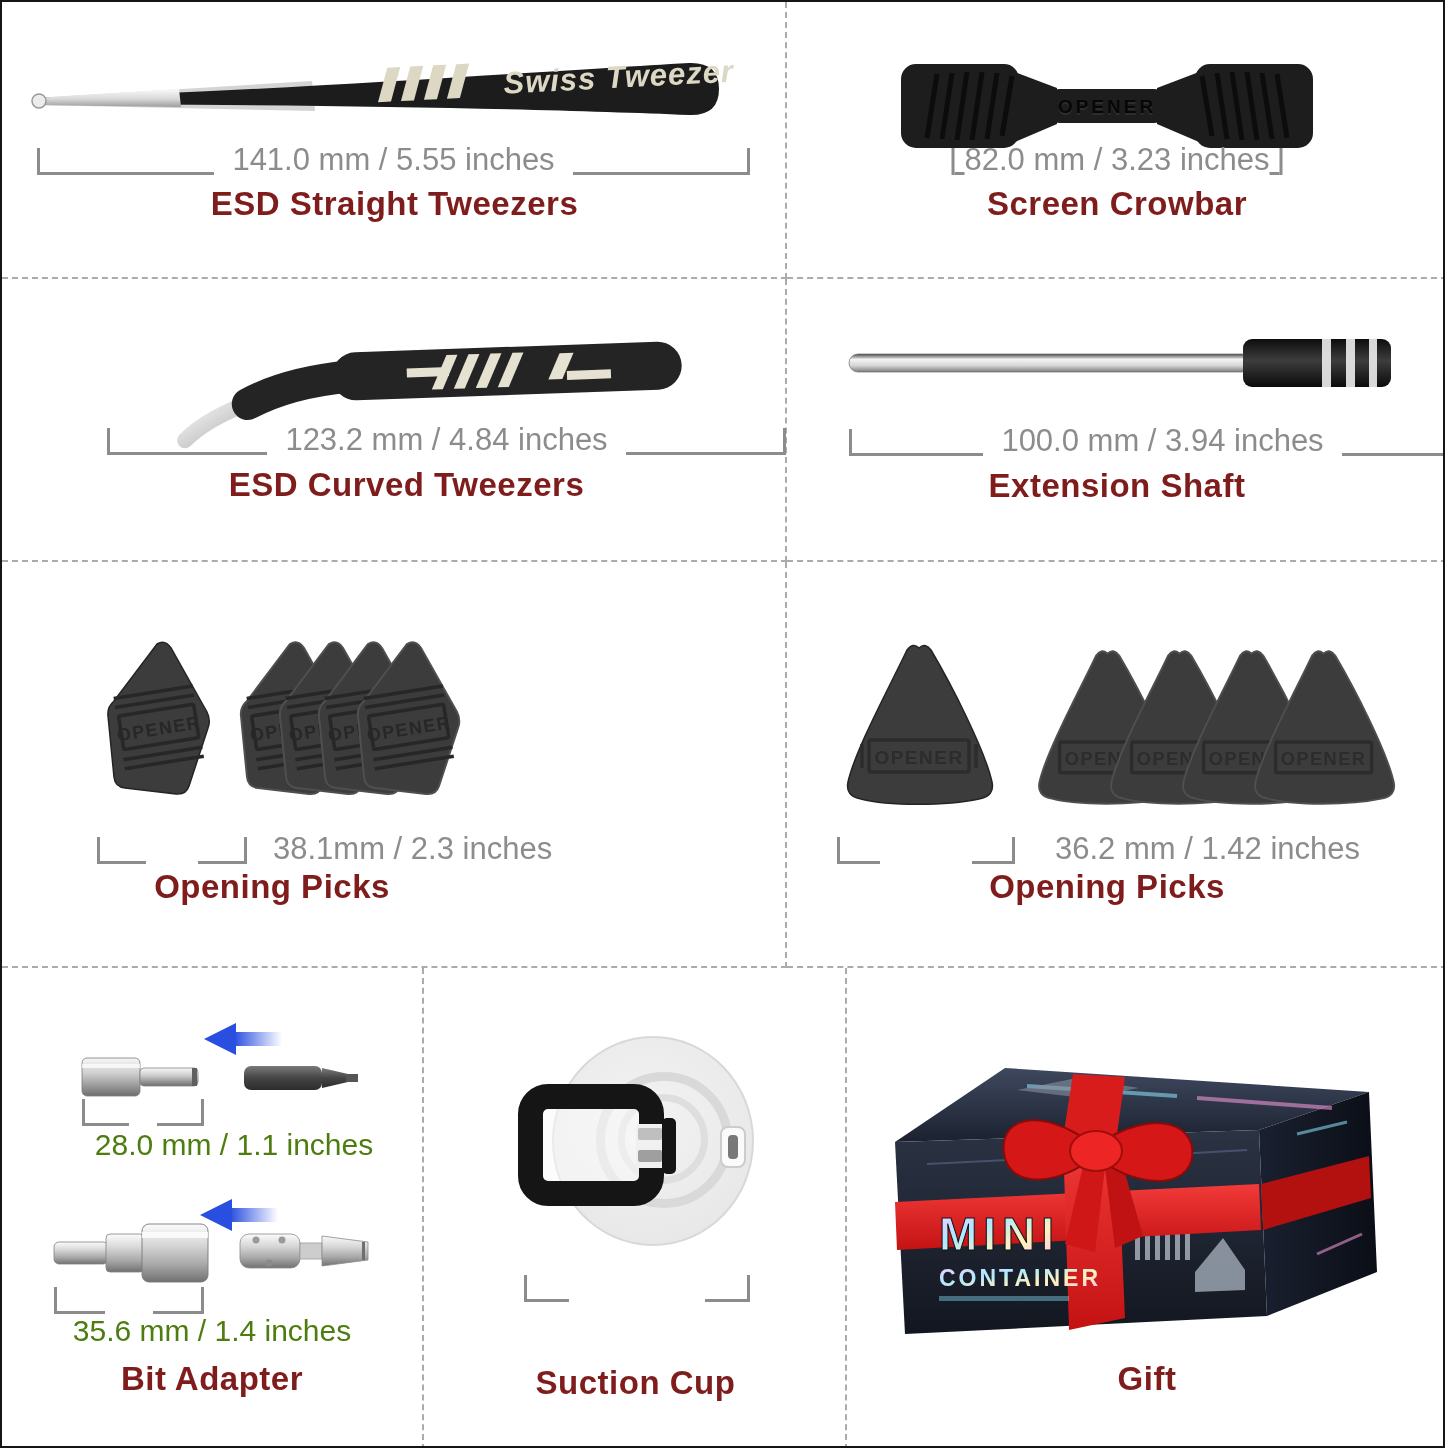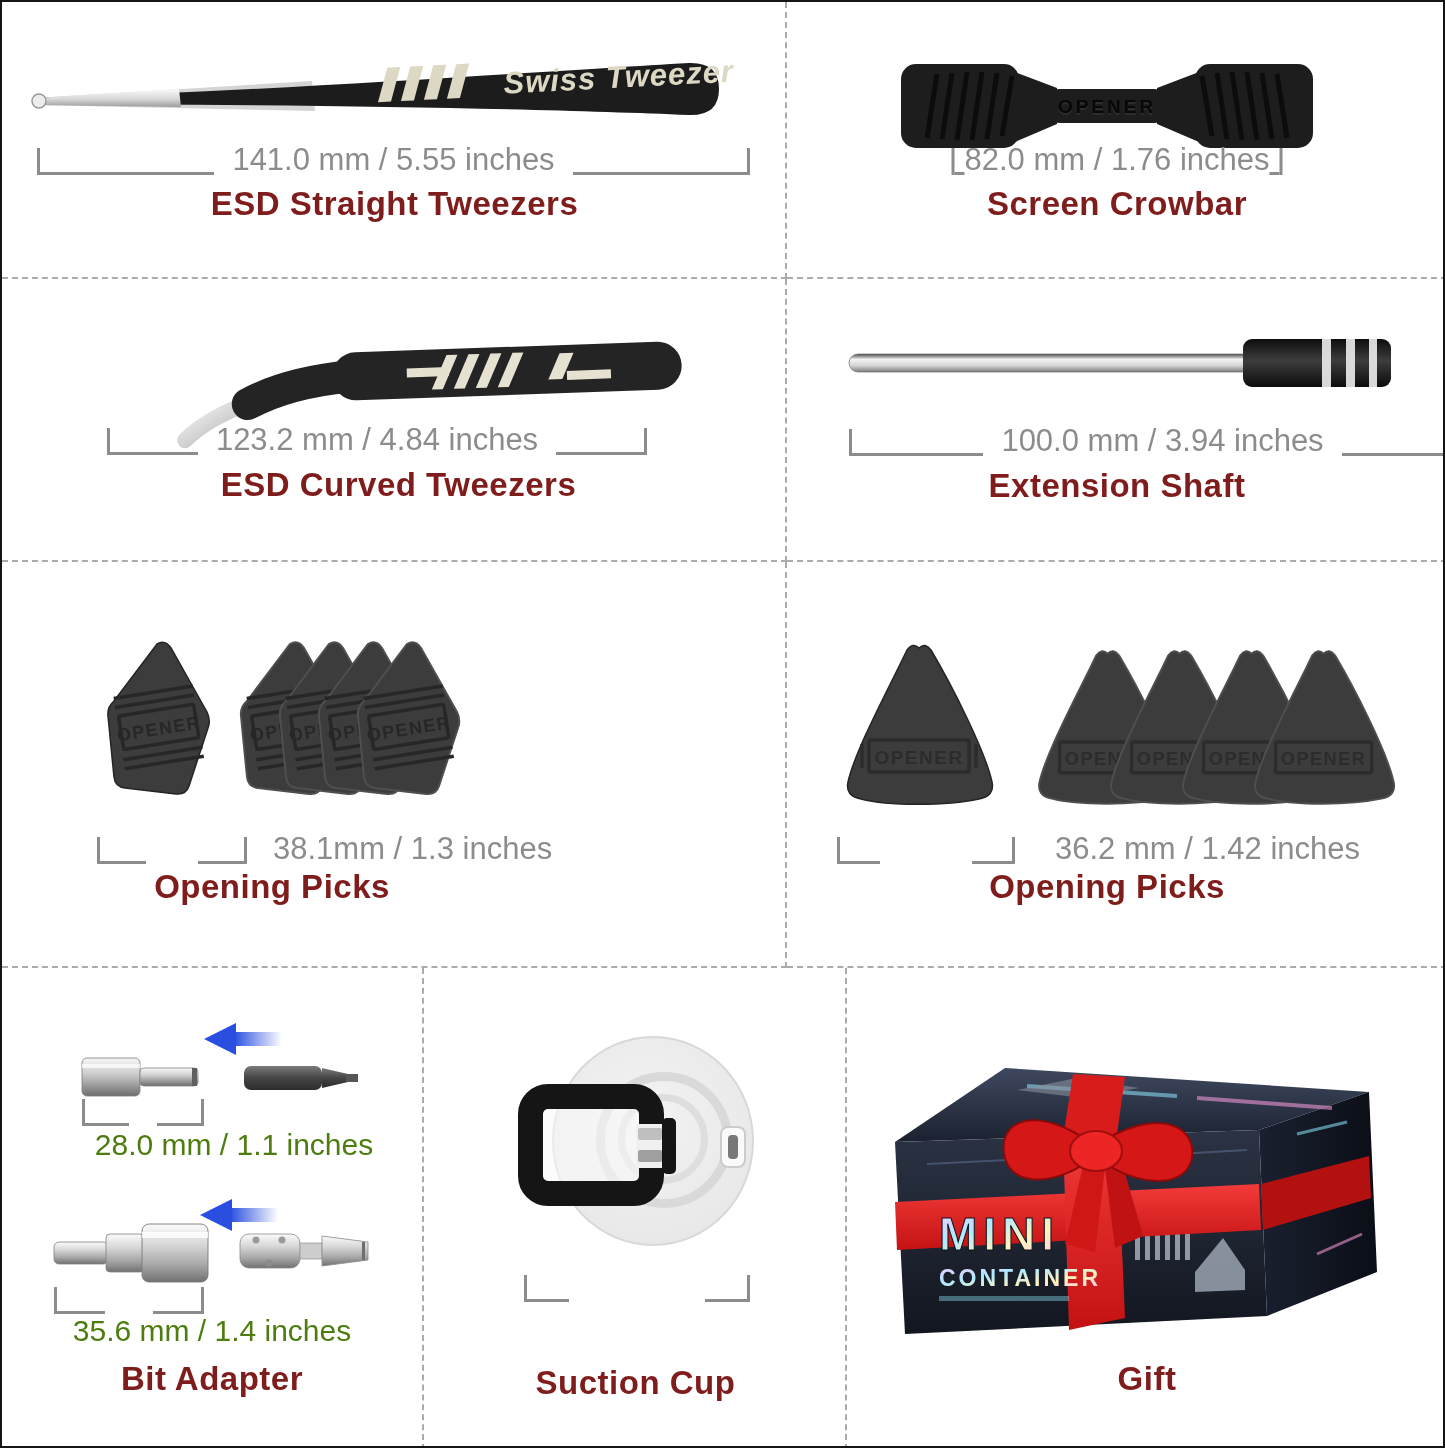--- a/index.html
+++ b/index.html
@@ -81,21 +81,21 @@
           <line x1="350" y1="18" x2="360" y2="86"></line>
         <line x1="365" y1="19" x2="375" y2="85"></line>
           <line x1="380" y1="20" x2="390" y2="84"></line>
       </g>
       <text x="210" y="61" text-anchor="middle" font-size="19" font-weight="700" letter-spacing="3" fill="#383838" opacity="0.6">OPENER</text>
       <text x="210" y="59" text-anchor="middle" font-size="19" font-weight="700" letter-spacing="3" fill="#070707">OPENER</text>
     </svg>
     <div class="dim" style="left:50%;top:142px;transform:translateX(-50%);">
       <span class="tick"></span>
       <span class="dline" style="width:10px;"></span>
-      <span class="dtext">82.0 mm / 1.76 inches</span>
+      <span class="dtext">82.0 mm / 3.23 inches</span>
       <span class="dline" style="width:10px;"></span>
       <span class="tick"></span>
     </div>
     <div class="label" style="left:0;top:183px;width:660px;">Screen Crowbar</div>
   </div>
 
   <div class="cell b-right b-bottom" style="left:0;top:277px;width:785px;height:283px;">
     <svg style="left:95px;top:40px;" width="590" height="125" viewBox="0 0 590 125">
       <defs>
         <linearGradient id="tipGrad2" x1="0" y1="0" x2="1" y2="1">
@@ -112,28 +112,28 @@
           <rect x="310" y="50" width="42" height="9"></rect>
           <rect x="368" y="38" width="11" height="34" transform="skewX(-25)"></rect>
           <rect x="390" y="38" width="11" height="34" transform="skewX(-25)"></rect>
           <rect x="412" y="38" width="11" height="34" transform="skewX(-25)"></rect>
           <rect x="434" y="38" width="11" height="34" transform="skewX(-25)"></rect>
           <rect x="482" y="40" width="14" height="26" transform="skewX(-25)"></rect>
           <rect x="470" y="58" width="44" height="9"></rect>
         </g>
       </g>
     </svg>
-    <div class="dim" style="left:105px;top:145px;width:540px;">
+    <div class="dim" style="left:105px;top:145px;width:679px;">
       <span class="tick"></span>
       <span class="dgrow"></span>
       <span class="dtext mid">123.2 mm / 4.84 inches</span>
       <span class="dgrow"></span>
       <span class="tick"></span>
     </div>
-    <div class="label" style="left:4px;top:187px;width:785px;">ESD Curved Tweezers</div>
+    <div class="label" style="left:12px;top:187px;width:785px;">ESD Curved Tweezers</div>
   </div>
 
   <div class="cell b-bottom" style="left:785px;top:277px;width:660px;height:283px;">
     <svg style="left:58px;top:52px;" width="552" height="64" viewBox="0 0 552 64">
       <defs>
         <linearGradient id="rodGrad" x1="0" y1="0" x2="0" y2="1">
           <stop offset="0" stop-color="#4a4a4a"></stop>
             <stop offset="0.3" stop-color="#f4f4f4"></stop>
             <stop offset="0.65" stop-color="#d4d4d4"></stop>
             <stop offset="1" stop-color="#7c7c7c"></stop>
@@ -220,21 +220,21 @@
           </g>
       </g>
     </svg>
     <div class="dim" style="left:95px;top:268px;height:34px;">
       <span class="tick"></span>
       <span class="dline" style="width:46px;"></span>
       <span class="dspace" style="width:52px;"></span>
       <span class="dline" style="width:46px;"></span>
       <span class="tick"></span>
       <span class="dspace" style="width:26px;"></span>
-      <span class="dtext">38.1mm / 1.3 inches</span>
+      <span class="dtext">38.1mm / 2.3 inches</span>
     </div>
     <div class="label" style="left:10px;top:306px;width:520px;">Opening Picks</div>
   </div>
 
   <div class="cell b-bottom" style="left:785px;top:560px;width:660px;height:406px;">
     <svg style="left:48px;top:78px;" width="168" height="168" viewBox="0 0 168 168">
       <path d="M 84 8 Q 90 2 96 10 C 116 44 150 110 157 142 Q 160 156 144 159 C 112 166 52 166 26 159 Q 10 156 13 142 C 20 110 56 44 72 10 Q 78 2 84 8 Z" fill="#3c3c3c" stroke="#242424" stroke-width="1.5"></path>
       <g>
         <rect x="34" y="100" width="100" height="32" rx="2" fill="none" stroke="#2c2c2c" stroke-width="3.5"></rect>
         <line x1="27" y1="104" x2="27" y2="128" stroke="#2c2c2c" stroke-width="3.5"></line>

